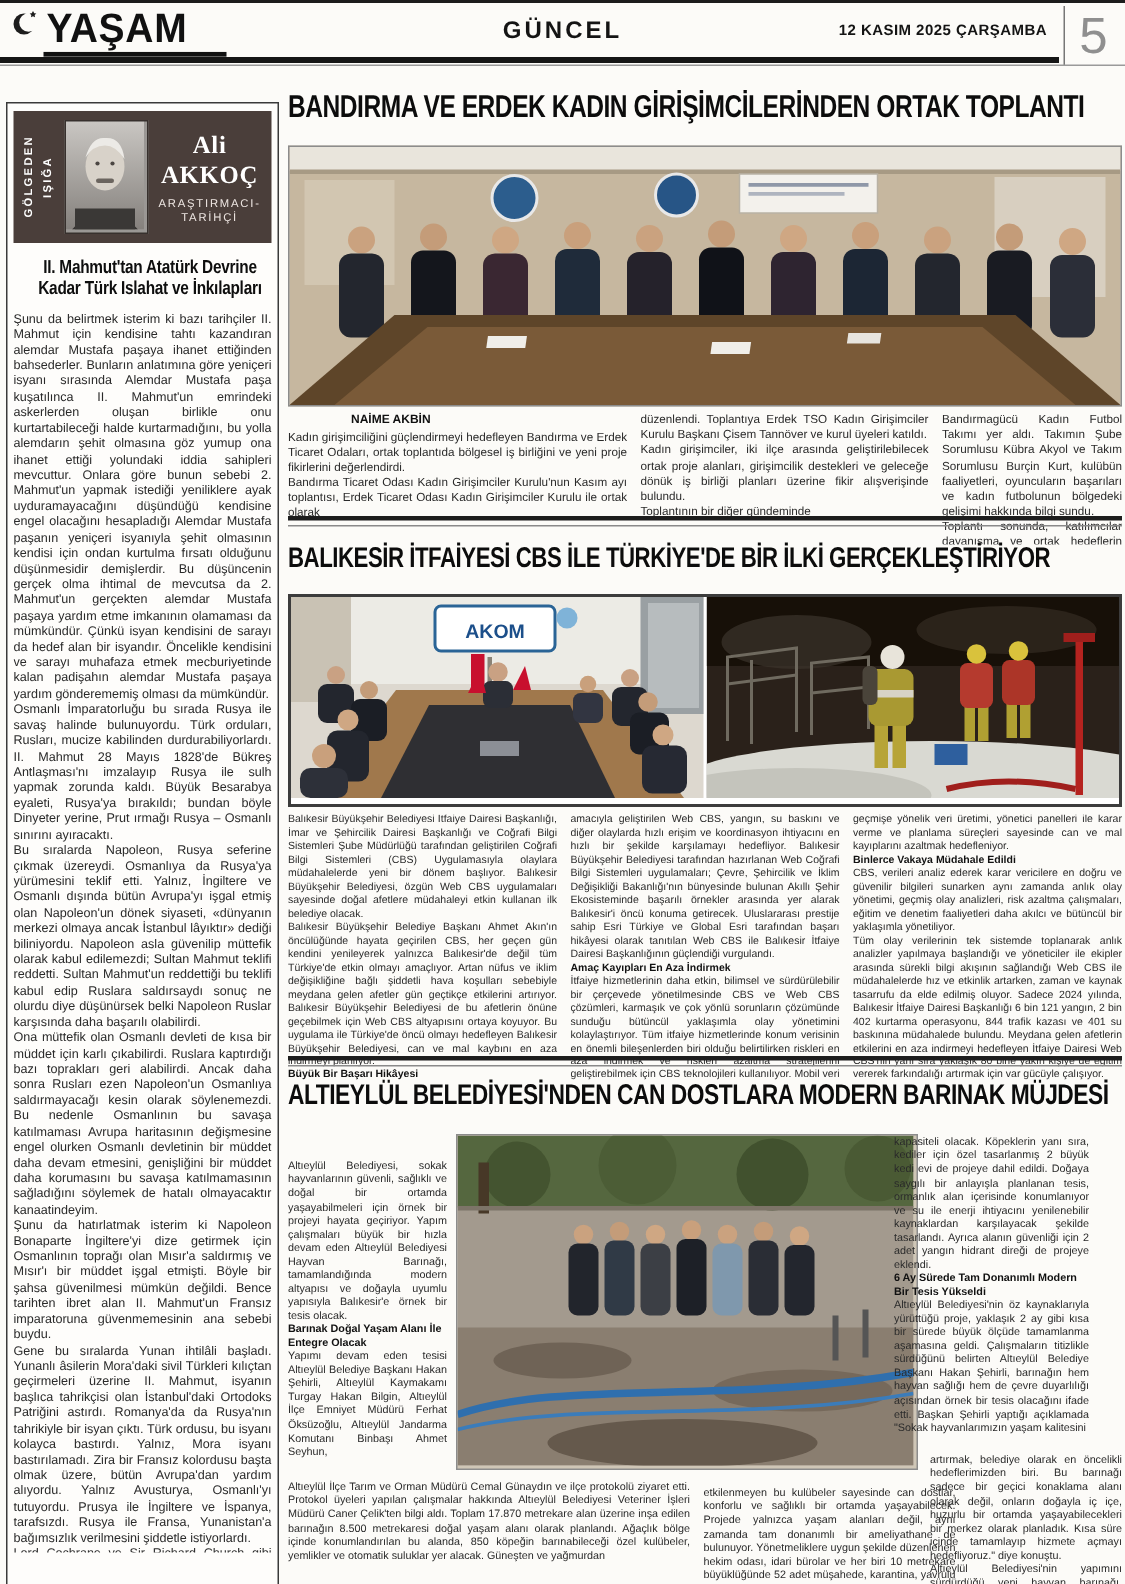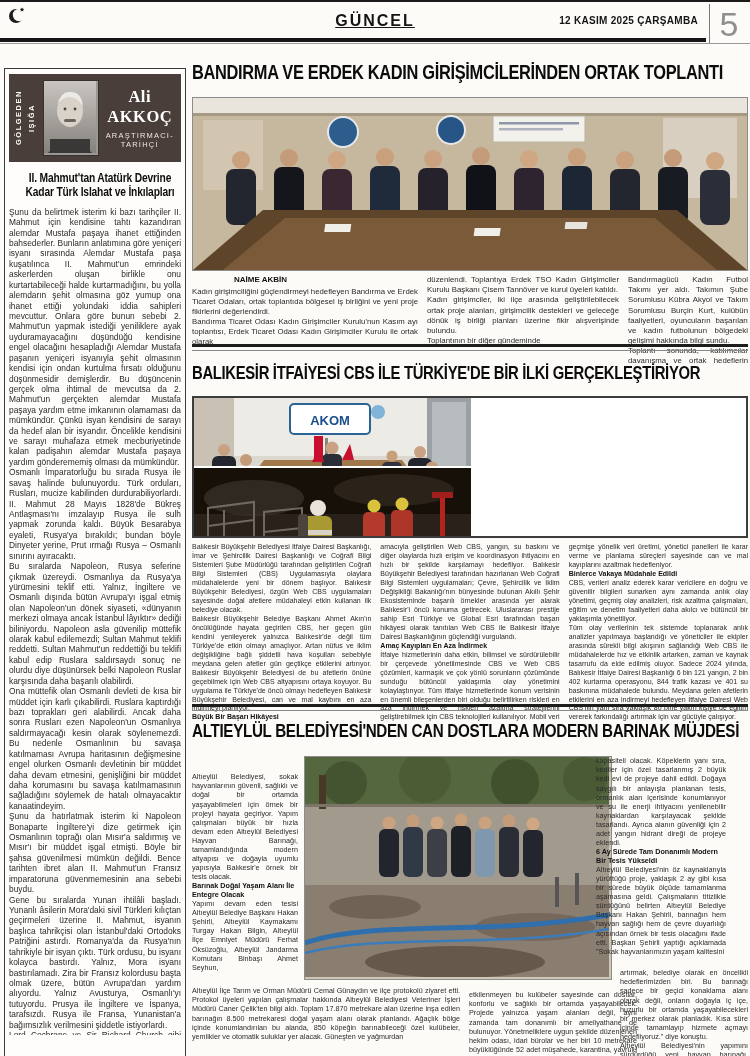--- a/index.html
+++ b/index.html
@@ -10,21 +10,21 @@
   }
   .page{position:absolute;inset:0;border-top:2px solid #1c1c1c;}
 
   
   .hdr{position:absolute;top:2px;left:0;right:0;height:34px;}
   .logo-area{position:absolute;left:8px;top:2px;display:flex;align-items:flex-start;gap:3px;}
   .logo-text{font-weight:900;font-size:26px;letter-spacing:.5px;line-height:1;color:#111;
              border-bottom:3px solid #111;padding:0 26px 2px 2px;transform:scaleY(1.05);}
   .logo-tagline{position:absolute;left:60px;top:32px;width:70px;height:2px;background:#b9b4ae;}
   .hdr-section{position:absolute;left:0;right:0;top:8px;text-align:center;
-               font-weight:900;font-size:16px;letter-spacing:2px;color:#141414;text-decoration:underline;}
+               font-weight:900;font-size:16px;letter-spacing:2px;color:#141414;}
   .hdr-date{position:absolute;right:52px;top:11px;font-weight:800;font-size:10px;
             letter-spacing:.3px;color:#141414;}
   .pageno-box{position:absolute;right:2px;top:0;width:38px;height:40px;
               border-left:1px solid #777;text-align:center;}
   .pageno{font-size:34px;font-weight:400;color:#8f8f8f;line-height:40px;
           font-family:"Liberation Sans", sans-serif;}
   .hdr-rule{position:absolute;top:36px;left:0;width:706px;height:4px;background:#161616;}
   .hdr-rule2{position:absolute;top:41px;left:0;right:0;height:1px;background:#9a9a9a;}
 
   
@@ -62,21 +62,21 @@
   .art1{position:absolute;left:192px;top:44px;width:556px;height:296px;}
   .art1 .photo{margin-top:3px;width:554px;height:172px;}
   .art1-cols{display:flex;gap:9px;margin-top:4px;height:88px;overflow:hidden;}
   .art1-cols .c{font-size:7.8px;line-height:1.3;}
   .c-a{width:226px;}.c-b{width:192px;}.c-c{flex:1;}
   .byline{font-weight:700;font-size:8px;margin-bottom:1px;color:#111;margin-left:42px;}
 
   
   .art2{position:absolute;left:192px;top:348px;width:556px;height:352px;}
   .art2-photos{margin-top:3px;border:2px solid #3c3c3c;background:#fff;display:flex;gap:2px;
-               height:138px;flex-direction:column;}
+               height:138px;}
   .art2-photos .ph{flex:1;overflow:hidden;}
   .art2-cols{display:flex;gap:9px;margin-top:5px;height:178px;overflow:hidden;}
   .art2-cols .c{flex:1;font-size:7px;line-height:1.28;}
 
   
   .art3{position:absolute;left:192px;top:706px;width:556px;height:346px;}
   .art3-body{position:relative;margin-top:4px;height:316px;font-size:7.2px;line-height:1.26;}
   .a3-colleft{position:absolute;left:0;top:2px;width:106px;height:226px;overflow:hidden;margin-top:16px;}
   .a3-photo{position:absolute;left:112px;top:2px;width:306px;height:222px;}
   .a3-colright{position:absolute;left:404px;top:2px;width:130px;height:208px;overflow:hidden;}
@@ -89,20 +89,23 @@
 
 <div class="page">
 
   <div class="hdr">
     <div class="logo-area">
       <svg width="18" height="20" viewBox="0 0 18 20">
         <circle cx="8" cy="10" r="7" fill="#1d1d1d"></circle>
         <circle cx="11" cy="9" r="6.2" fill="#fcfbf8"></circle>
         <path d="M13 2 l1.2 2 2 .4 -1.6 1.4 .3 2 -1.9-1 -1.9 1 .3-2 -1.6-1.4 2-.4z" fill="#1d1d1d" transform="scale(.7) translate(7,0)"></path>
       </svg>
+      <div>
+        <div class="logo-text">YAŞAM</div>
+      </div>
       <div class="logo-tagline"></div>
     </div>
     <div class="hdr-section">GÜNCEL</div>
     <div class="hdr-date">12 KASIM 2025 ÇARŞAMBA</div>
     <div class="pageno-box">
       <div class="pageno">5</div>
     </div>
   </div>
   <div class="hdr-rule"></div>
   <div class="hdr-rule2"></div>

